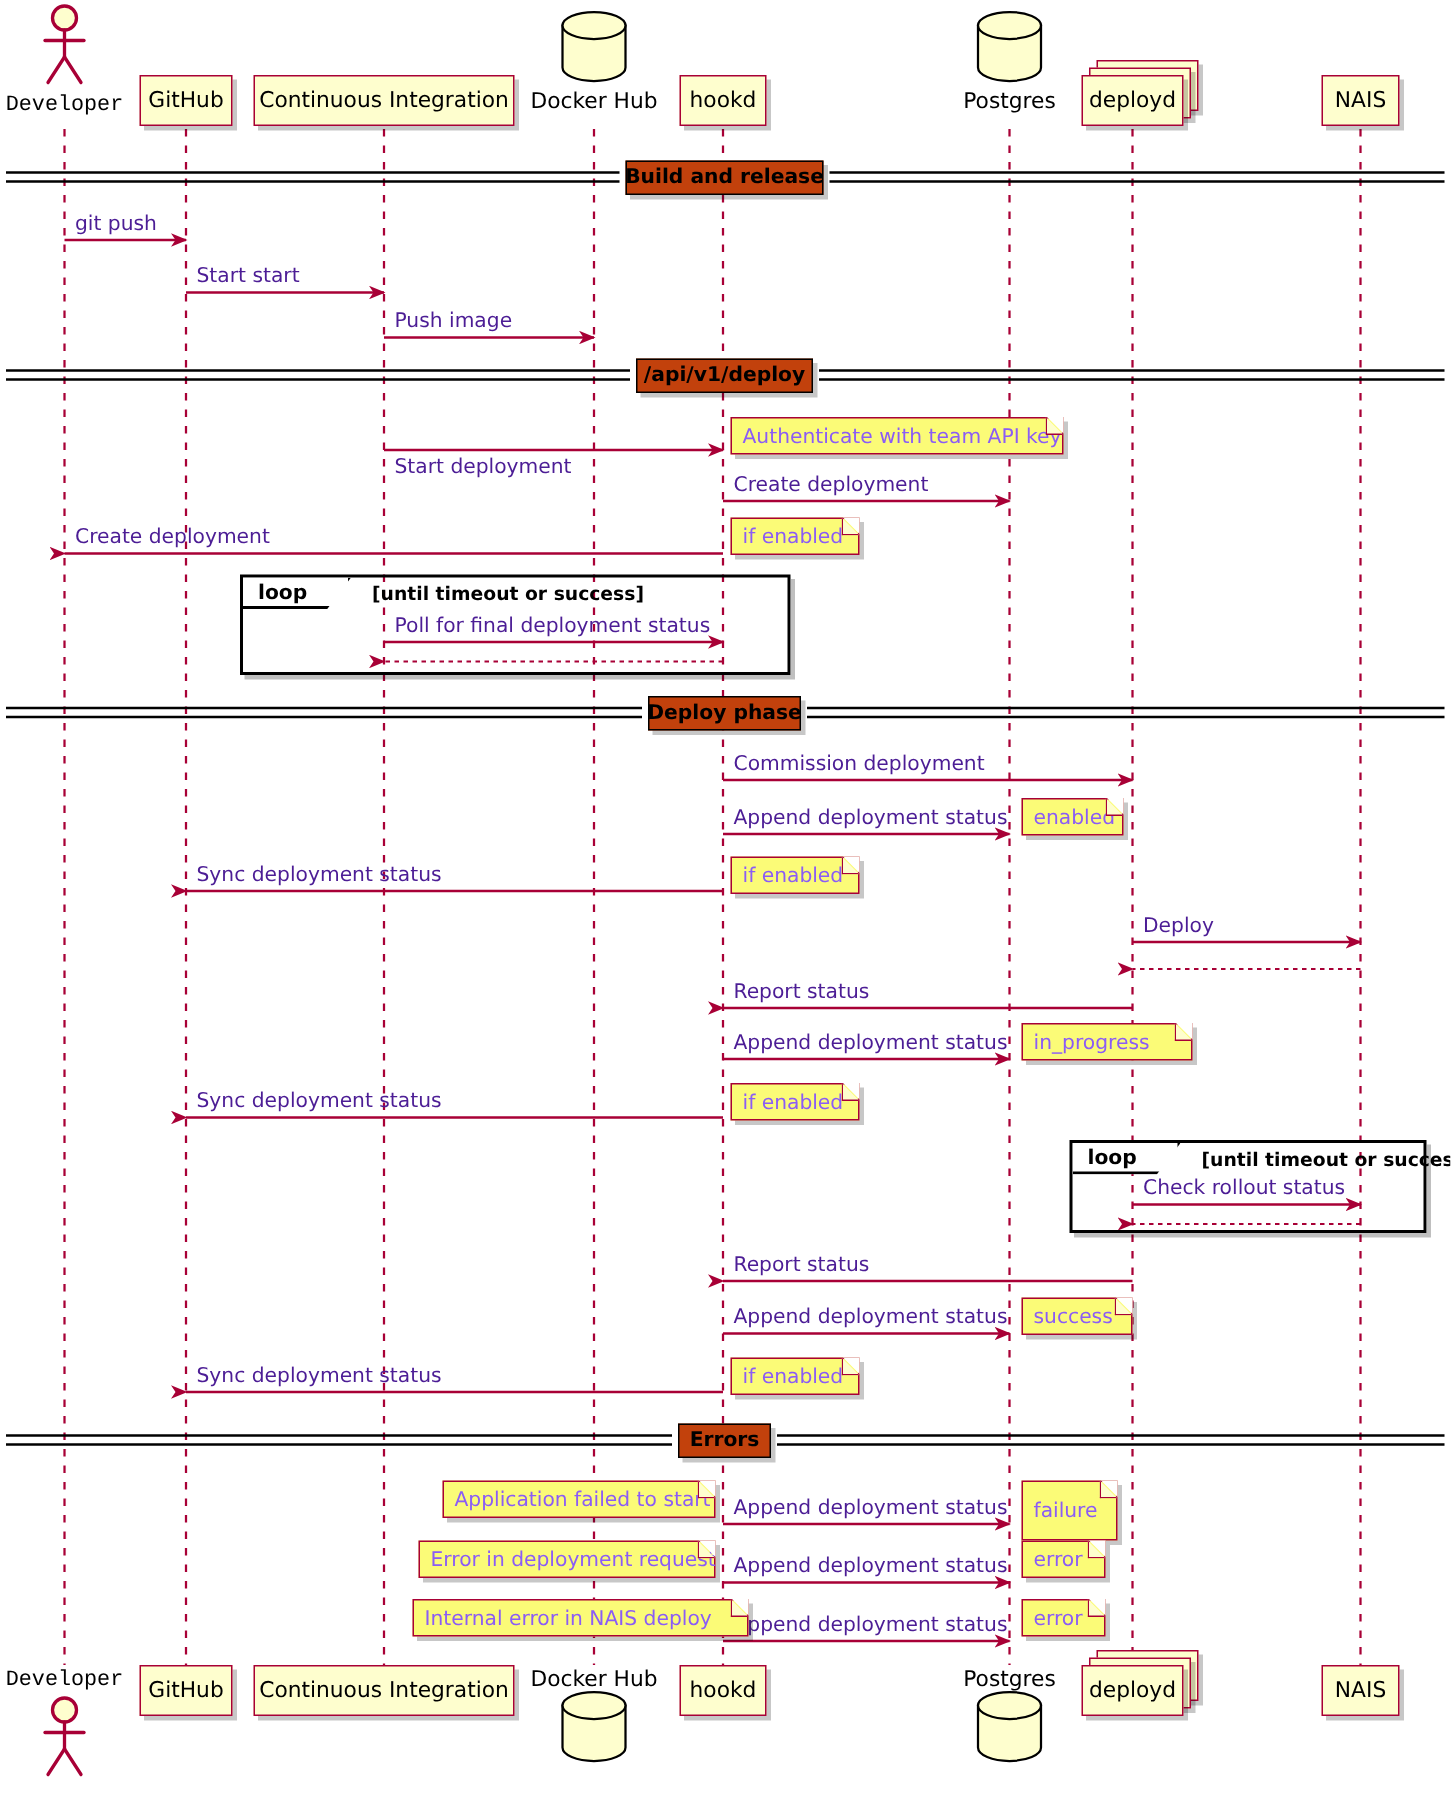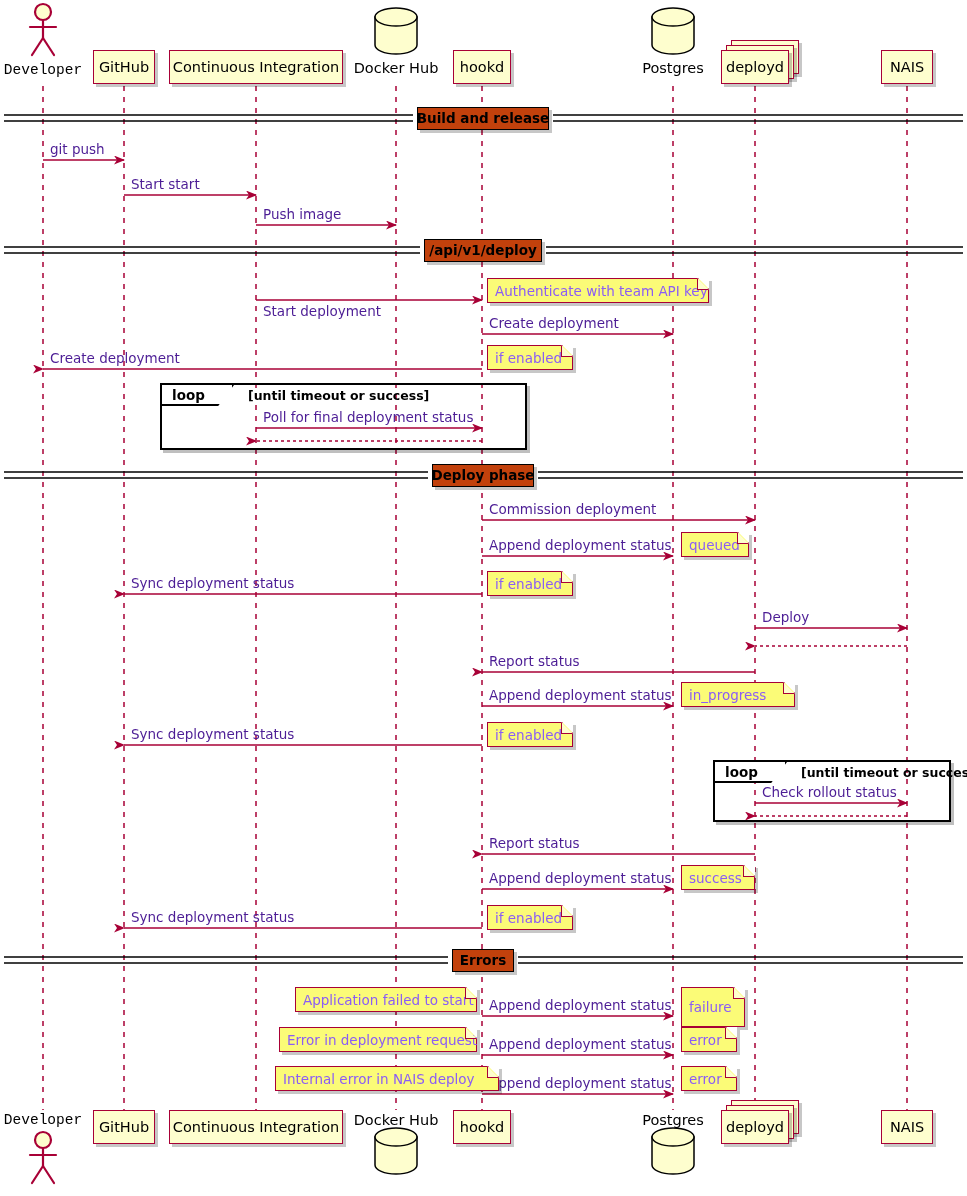--- a/index.html
+++ b/index.html
@@ -237,21 +237,21 @@
         <span>Authenticate with team API key</span>
         <span class="foldtri"></span>
         <span class="fold" style="clip-path: polygon(0px 0px, 100% 100%, 0px 100%);"></span>
       </div>
       <div class="note" style="left: 487px; top: 345px; width: 86px; height: 25px;">
         <span>if enabled</span>
         <span class="foldtri"></span>
         <span class="fold" style="clip-path: polygon(0px 0px, 100% 100%, 0px 100%);"></span>
       </div>
       <div class="note" style="left: 681px; top: 532px; width: 68px; height: 25px;">
-        <span>queued</span>
+        <span>enabled</span>
         <span class="foldtri"></span>
         <span class="fold" style="clip-path: polygon(0px 0px, 100% 100%, 0px 100%);"></span>
       </div>
       <div class="note" style="left: 487px; top: 571px; width: 86px; height: 25px;">
         <span>if enabled</span>
         <span class="foldtri"></span>
         <span class="fold" style="clip-path: polygon(0px 0px, 100% 100%, 0px 100%);"></span>
       </div>
       <div class="note" style="left: 681px; top: 682px; width: 114px; height: 25px;">
         <span>in_progress</span>

